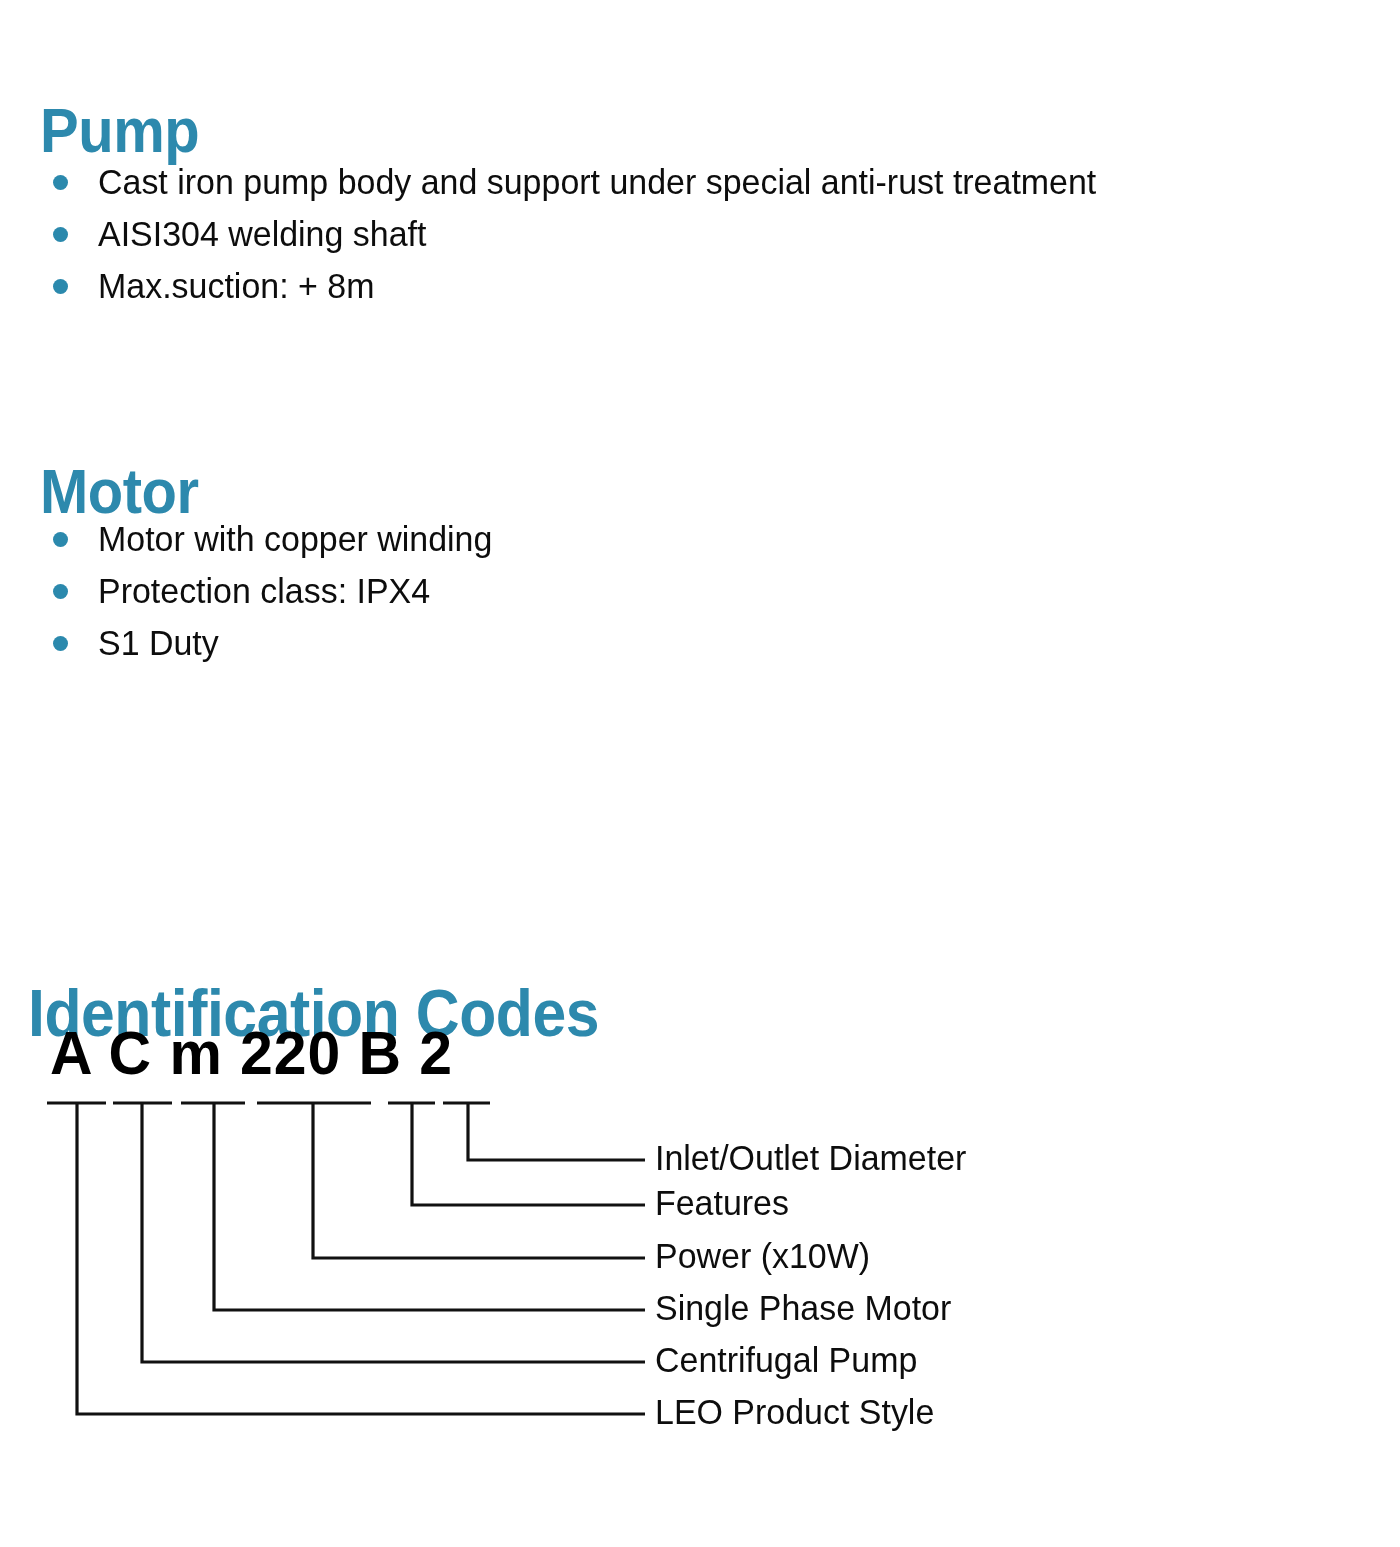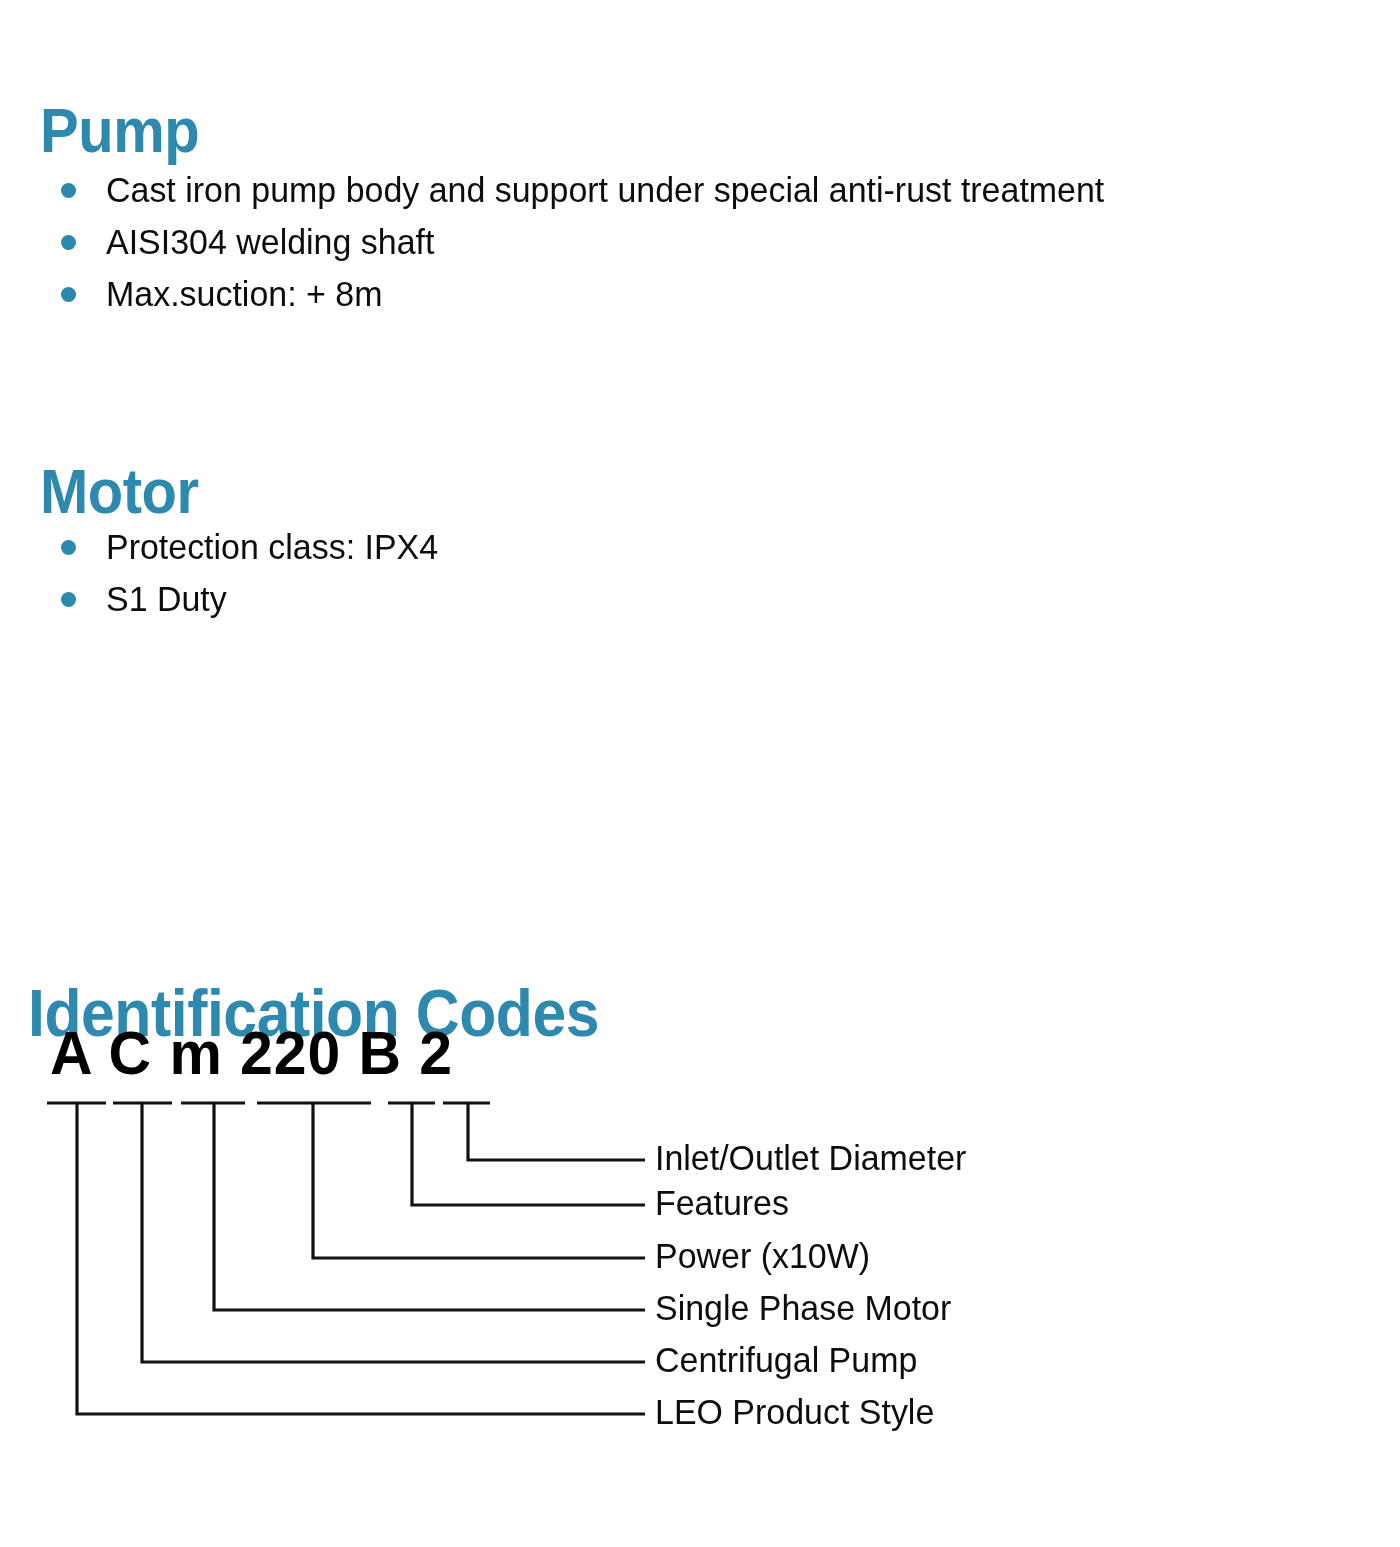--- a/index.html
+++ b/index.html
@@ -46,21 +46,21 @@
   #heading-idcodes {
     left: 28px;
     top: 925px;
     font-size: 66px;
   }
 
   
   .bullet-list {
     position: absolute;
     list-style: none;
-    margin: 16px;
+    margin: 8px;
     padding: 0;
     left: 44px;
   }
   #list-pump { top: 148px; }
   #list-motor { top: 505px; }
 
   .bullet-item {
     position: relative;
     height: 52px;
     line-height: 52px;
@@ -147,20 +147,24 @@
       <span class="bullet-dot" style="background: rgb(43, 137, 173);"></span>
       <span class="bullet-text">Max.suction: + 8m</span>
     </li>
   </ul>
 
   <h2 class="section-heading" id="heading-motor" style="color: rgb(45, 137, 173);">Motor</h2>
 
   <ul class="bullet-list" id="list-motor">
     <li class="bullet-item">
       <span class="bullet-dot" style="background: rgb(43, 137, 173);"></span>
+      <span class="bullet-text">Motor with copper winding</span>
+    </li>
+    <li class="bullet-item">
+      <span class="bullet-dot" style="background: rgb(43, 137, 173);"></span>
       <span class="bullet-text">Protection class: IPX4</span>
     </li>
     <li class="bullet-item">
       <span class="bullet-dot" style="background: rgb(43, 137, 173);"></span>
       <span class="bullet-text">S1 Duty</span>
     </li>
   </ul>
 
   <h2 class="section-heading" id="heading-idcodes" style="color: rgb(45, 137, 173);">Identification Codes</h2>
 

